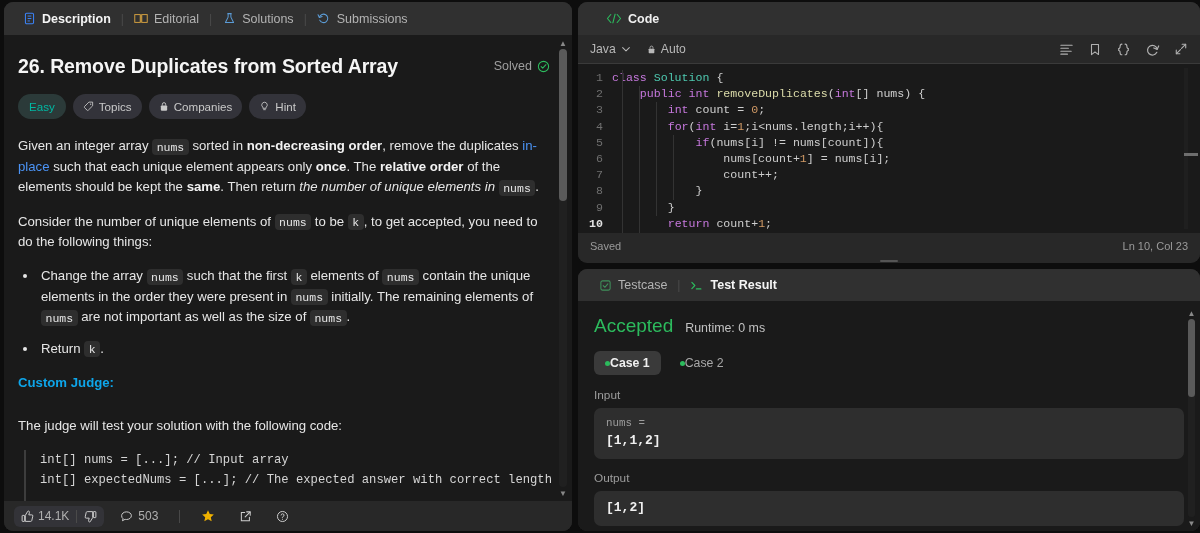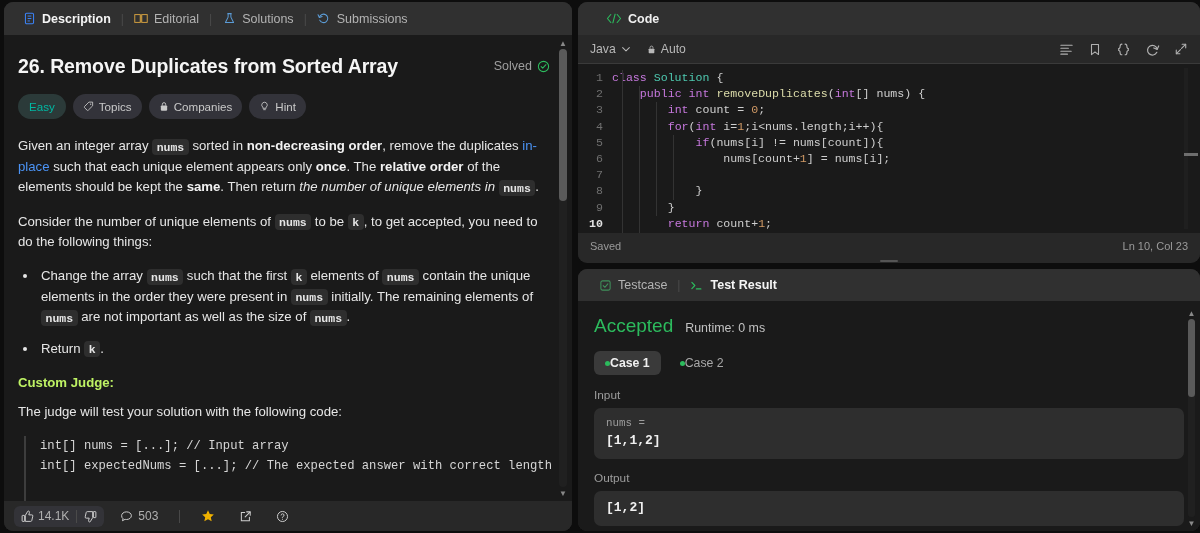--- a/index.html
+++ b/index.html
@@ -34,27 +34,27 @@
   .tags { display: flex; gap: 7px; margin: 13px 0 17px; }
   .chip {
     display: inline-flex; align-items: center; gap: 5px;
     background: #33333a; border-radius: 20px; padding: 3.5px 10px;
     font-size: 11.6px; color: #c9c9c9;
   }
   .chip.easy { color: #00b8a3; background: #2b3a39; padding: 3.5px 11px; }
 
   p.para { margin-bottom: 14px; }
   .ic { font-family: "Liberation Mono", monospace; font-size: 11.5px; background: #2e2e2e; color: #e6e6e6;
-        padding: 1.5px 4.5px; border-radius: 4px; font-weight: bold; }
+        padding: 1.5px 4.5px; border-radius: 4px; }
   b { font-weight: bold; color: #f2f2f2; }
   i { font-style: italic; }
   .lnk { color: #4b93f5; }
   ul.bul { margin: 0 0 14px 20px; }
   ul.bul li { margin-bottom: 11px; padding-left: 3px; }
-  .sub { font-weight: bold; color: #bef264; margin-bottom: 8px; font-size: 13.2px; }
+  .sub { font-weight: bold; color: #0ea5e9; margin-bottom: 22px; font-size: 13.2px; }
   pre.block {
     font-family: "Liberation Mono", monospace; font-size: 12.2px; line-height: 1.65;
     color: #d6d6d6; border-left: 2px solid #3d3d3d; padding: 0 0 0 14px; margin: 8px 0 0 6px;
     white-space: pre;
   }
 
   
   .lscroll { position: absolute; right: 3px; top: 2px; bottom: 2px; width: 12px; }
   .lscroll .arw { height: 12px; display: flex; align-items: center; justify-content: center; color: #888; font-size: 8px; }
   .lscroll .track { position: absolute; top: 12px; bottom: 12px; left: 2px; width: 8px; background: #202020; border-radius: 4px; }
@@ -413,20 +413,21 @@
             <div class="cl">
               <div class="gut">5</div>
               <div class="ctext"><span class="pl">            </span><span class="kw">if</span><span class="pl">(nums[i] != nums[count]){</span></div>
             </div>
             <div class="cl">
               <div class="gut">6</div>
               <div class="ctext"><span class="pl">                nums[count+</span><span class="num">1</span><span class="pl">] = nums[i];</span></div>
             </div>
             <div class="cl">
               <div class="gut">7</div>
+              <div class="ctext"><span class="pl">                count++;</span></div>
             </div>
             <div class="cl">
               <div class="gut">8</div>
               <div class="ctext"><span class="pl">            }</span></div>
             </div>
             <div class="cl">
               <div class="gut">9</div>
               <div class="ctext"><span class="pl">        }</span></div>
             </div>
             <div class="cl">

